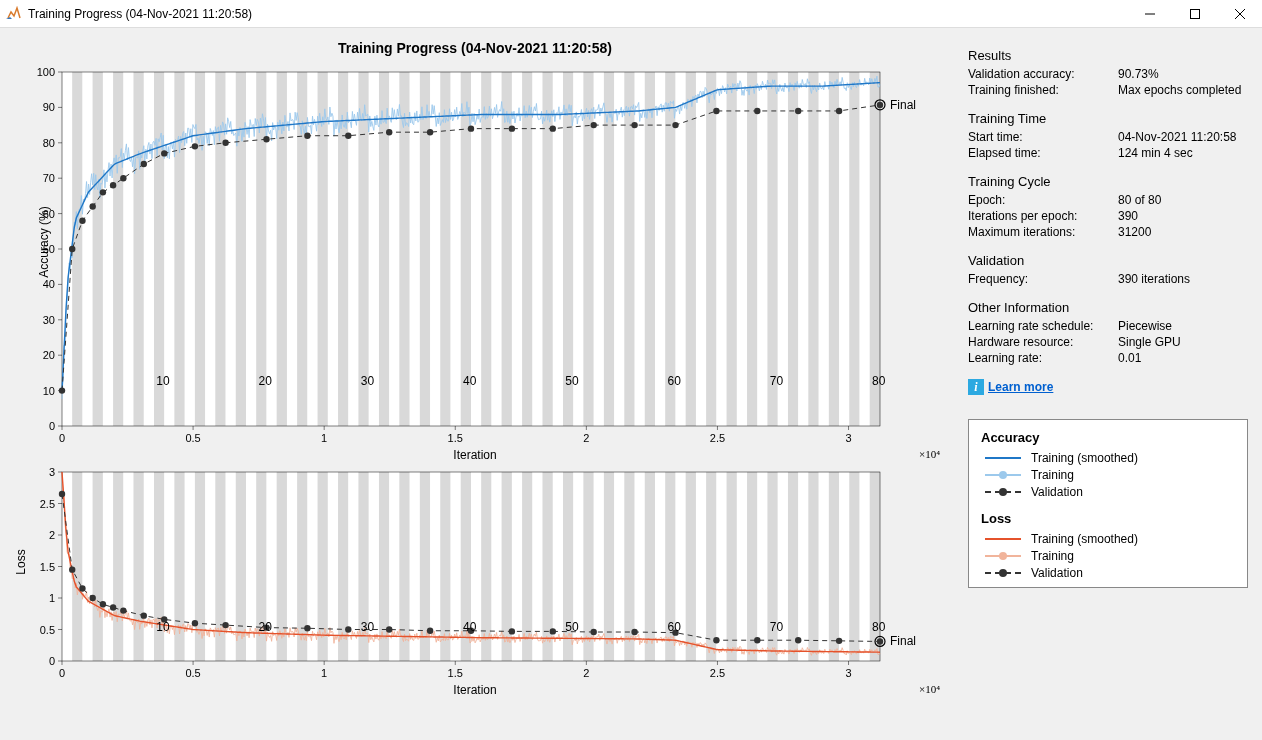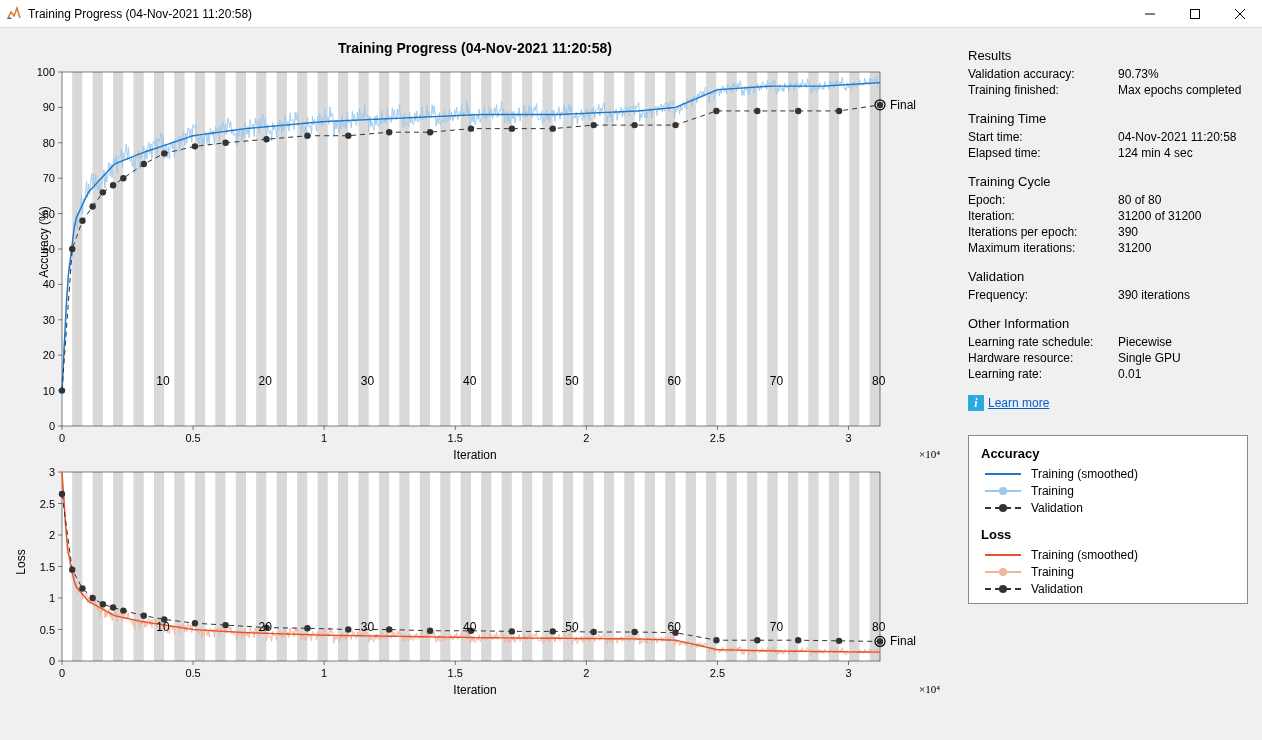--- a/index.html
+++ b/index.html
@@ -95,21 +95,21 @@
     width: 16px; height: 16px;
     background: #2ca9e1;
     color: #fff;
     font-family: Georgia, serif;
     font-weight: bold;
     font-style: italic;
     display: inline-flex; align-items: center; justify-content: center;
     margin-right: 4px;
     font-size: 12px;
   }
-  .learn-more a { color: #0060d0; text-decoration: underline; font-size: 12px; }
+  .learn-more a { color: #0060d0; text-decoration: underline; font-size: 12px; font-weight: bold; }
   .legend-box {
     margin-top: 24px;
     border: 1px solid #888;
     background: #fff;
     padding: 10px 12px 4px 12px;
     width: 280px;
   }
   .legend-hdr { font-weight: bold; font-size: 13px; margin-bottom: 6px; }
   .legend-row { display: flex; align-items: flex-start; font-size: 12px; margin: 3px 0; }
   .legend-swatch { width: 44px; height: 14px; margin-right: 6px; display:flex; align-items:center; justify-content:center; }
@@ -509,24 +509,20 @@
         <span class="kv-key">Elapsed time:</span>
         <span class="kv-val">124 min 4 sec</span>
       </div>
 
     <div class="sec-hdr" style="margin-top:14px;">Training Cycle</div>
     <div class="kv-row">
         <span class="kv-key">Epoch:</span>
         <span class="kv-val">80 of 80</span>
       </div>
     <div class="kv-row">
-        <span class="kv-key">Iteration:</span>
-        <span class="kv-val">31200 of 31200</span>
-      </div>
-    <div class="kv-row">
         <span class="kv-key">Iterations per epoch:</span>
         <span class="kv-val">390</span>
       </div>
     <div class="kv-row">
         <span class="kv-key">Maximum iterations:</span>
         <span class="kv-val">31200</span>
       </div>
 
     <div class="sec-hdr" style="margin-top:14px;">Validation</div>
     <div class="kv-row">

